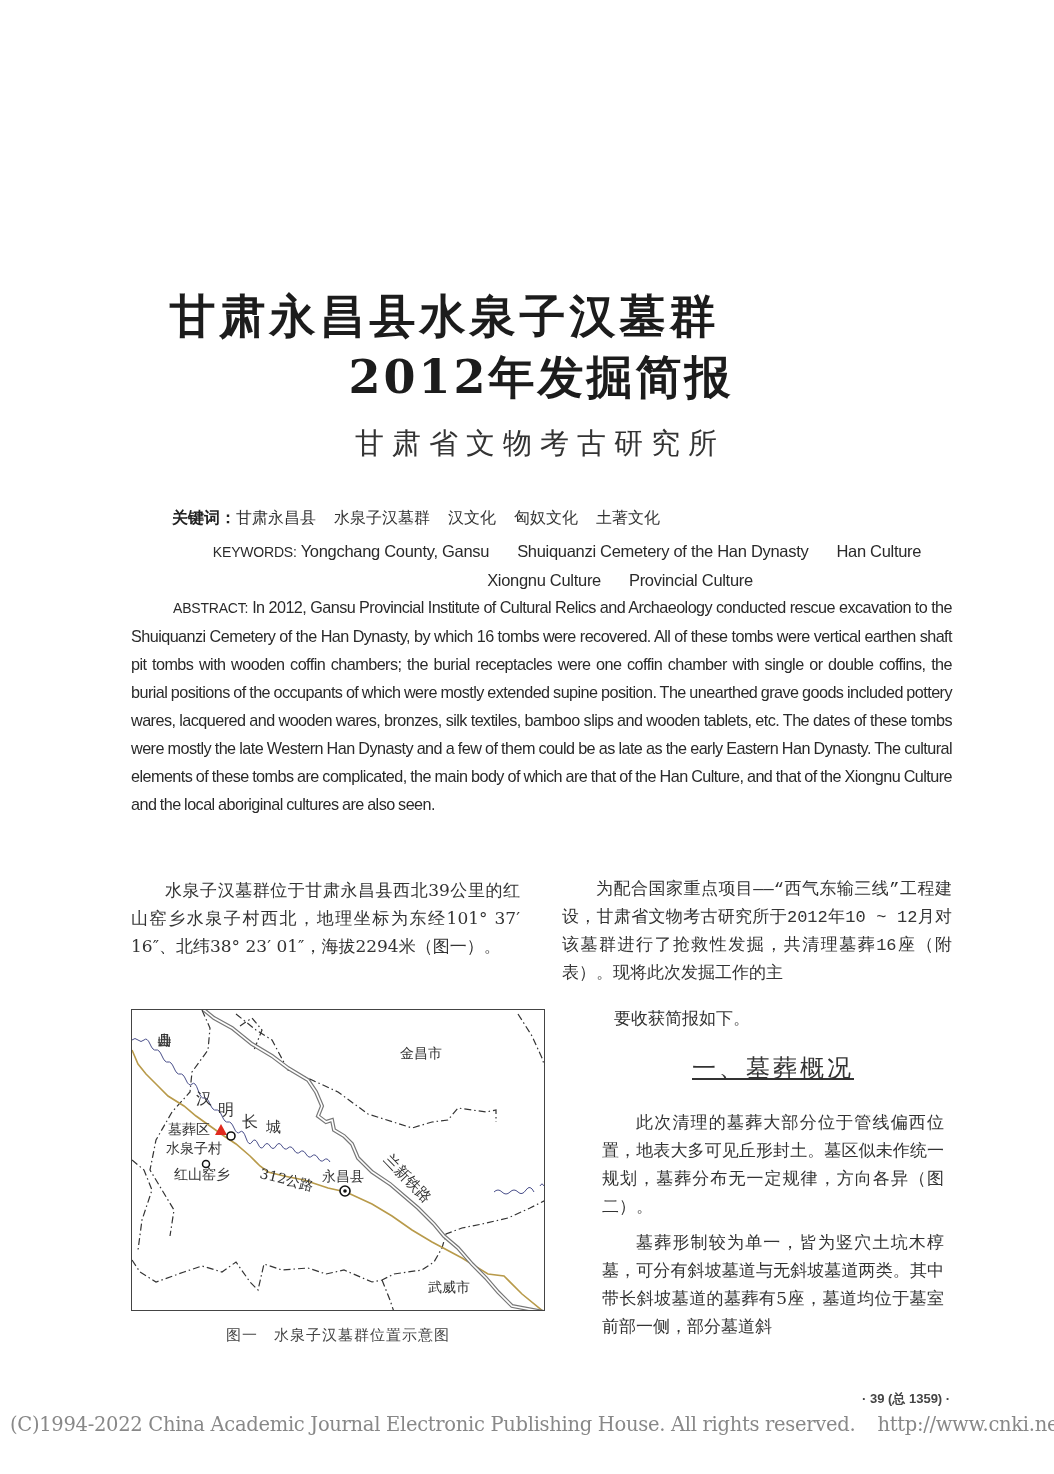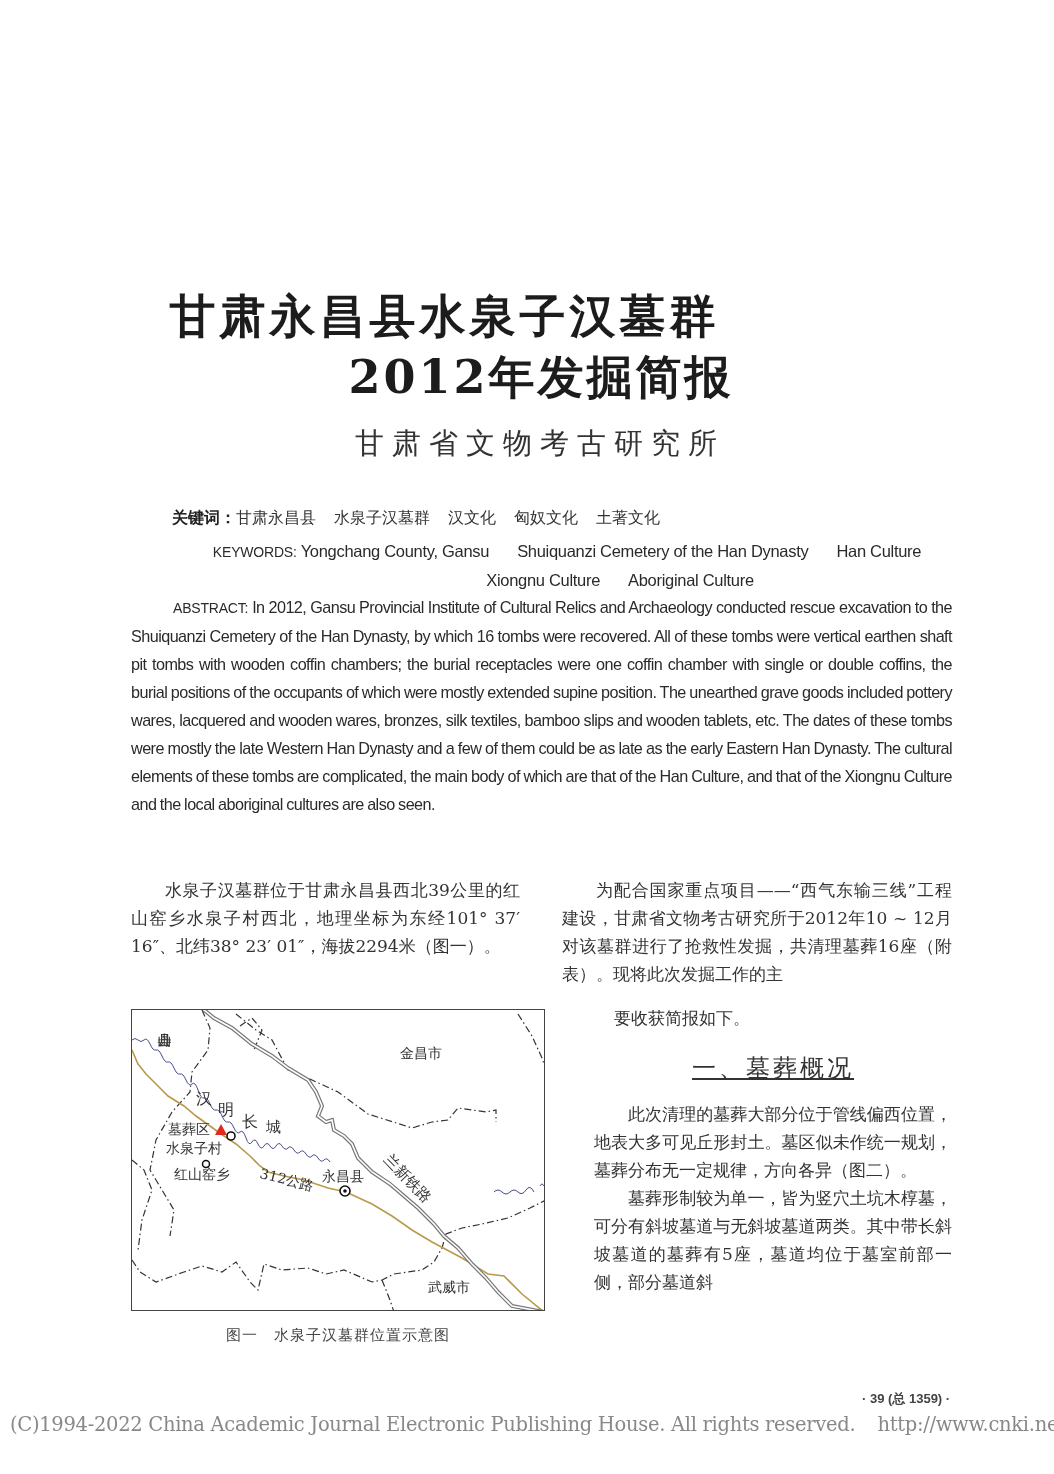--- a/index.html
+++ b/index.html
@@ -17,27 +17,27 @@
   .kw-en { position: absolute; left: 172px; top: 537px; width: 790px; font-size: 16.5px; line-height: 28px; color: #2a2a2a; letter-spacing: -0.3px; text-align: center; }
   .kw-en .lbl { font-size: 14px; letter-spacing: -0.2px; }
   .kw-en .gap { display: inline-block; width: 28px; }
   .kw-en .line2 { padding-left: 106px; }
 
   .abstract { position: absolute; left: 131px; top: 593px; width: 821px; font-size: 16.2px; line-height: 28px; color: #2a2a2a; text-align: justify; letter-spacing: -0.55px; word-spacing: -0.5px; }
   .abstract .lbl { font-size: 14px; padding-left: 42px; letter-spacing: -0.2px; }
 
   .col-left { position: absolute; left: 131px; top: 876px; width: 389px; font-size: 17px; line-height: 28px; color: #333; text-align: justify; }
   .col-left p, .col-right p { margin: 0; text-indent: 2em; }
-  .col-right-top { position: absolute; left: 562px; top: 876px; width: 390px; font-size: 17px; line-height: 28px; color: #333; text-align: justify; }
+  .col-right-top { position: absolute; left: 562px; top: 876px; width: 390px; font-size: 17px; line-height: 28px; color: #333; text-align: justify; font-family: Liberation Mono, monospace; }
   .col-right-top p { margin: 0; text-indent: 2em; }
   .col-right-indent { position: absolute; left: 614px; top: 1004px; width: 358px; font-size: 17px; line-height: 28px; color: #333; }
   .col-right-indent p { margin: 0; }
   .section-heading { position: absolute; left: 594px; width: 358px; top: 1052px; text-align: center; font-size: 24px; letter-spacing: 3px; color: #333; text-decoration: underline; }
   .col-right { position: absolute; left: 594px; top: 1100px; width: 358px; font-size: 17px; line-height: 28px; color: #333; text-align: justify; }
-  .col-right p { margin: 0; text-indent: 2em; }
+  .col-right p { margin: 8px; text-indent: 2em; }
 
   .map-box { position: absolute; left: 131px; top: 1009px; width: 414px; height: 302px; border: 1.5px solid #444; box-sizing: border-box; overflow: hidden; background: #fff; }
   .map-box svg { position: absolute; left: 0; top: 0; }
   .map-label { position: absolute; font-size: 14px; color: #333; white-space: nowrap; line-height: 1; }
   .map-label.vert { writing-mode: vertical-rl; letter-spacing: 0; }
   .fig-caption { position: absolute; left: 131px; width: 414px; top: 1326px; text-align: center; font-size: 15px; color: #444; letter-spacing: 1px; }
 
   .page-num { position: absolute; left: 862px; top: 1390px; font-size: 13px; color: #444; font-weight: bold; }
   .copyright { position: absolute; left: 10px; top: 1413px; font-size: 19.5px; color: #888; letter-spacing: -0.3px; white-space: nowrap; }
   .copyright .url { margin-left: 22px; }
@@ -48,21 +48,21 @@
 <div class="title1 serif">甘肃永昌县水泉子汉墓群</div>
 <div class="title2 serif">2012年发掘简报</div>
 <div class="author serif">甘肃省文物考古研究所</div>
 
 <div class="kw-cn serif">
   <b class="sans">关键词：</b><span>甘肃永昌县</span><span class="sp"></span><span>水泉子汉墓群</span><span class="sp"></span><span>汉文化</span><span class="sp"></span><span>匈奴文化</span><span class="sp"></span><span>土著文化</span>
 </div>
 
 <div class="kw-en sans">
   <div><span class="lbl">KEYWORDS:</span> <span>Yongchang County, Gansu</span><span class="gap"></span><span>Shuiquanzi Cemetery of the Han Dynasty</span><span class="gap"></span><span>Han Culture</span></div>
-  <div class="line2"><span>Xiongnu Culture</span><span class="gap"></span><span>Aboriginal Culture</span></div>
+  <div class="line2"><span>Xiongnu Culture</span><span class="gap"></span><span>Provincial Culture</span></div>
 </div>
 
 <div class="abstract sans">
   <span class="lbl">ABSTRACT:</span> <span>In 2012, Gansu Provincial Institute of Cultural Relics and Archaeology conducted rescue excavation to the Shuiquanzi Cemetery of the Han Dynasty, by which 16 tombs were recovered. All of these tombs were vertical earthen shaft pit tombs with wooden coffin chambers; the burial receptacles were one coffin chamber with single or double coffins, the burial positions of the occupants of which were mostly extended supine position. The unearthed grave goods included pottery wares, lacquered and wooden wares, bronzes, silk textiles, bamboo slips and wooden tablets, etc. The dates of these tombs were mostly the late Western Han Dynasty and a few of them could be as late as the early Eastern Han Dynasty. The cultural elements of these tombs are complicated, the main body of which are that of the Han Culture, and that of the Xiongnu Culture and the local aboriginal cultures are also seen.</span>
 </div>
 
 <div class="col-left serif">
   <p>水泉子汉墓群位于甘肃永昌县西北39公里的红山窑乡水泉子村西北，地理坐标为东经101° 37′ 16″、北纬38° 23′ 01″，海拔2294米（图一）。</p>
 </div>
 

